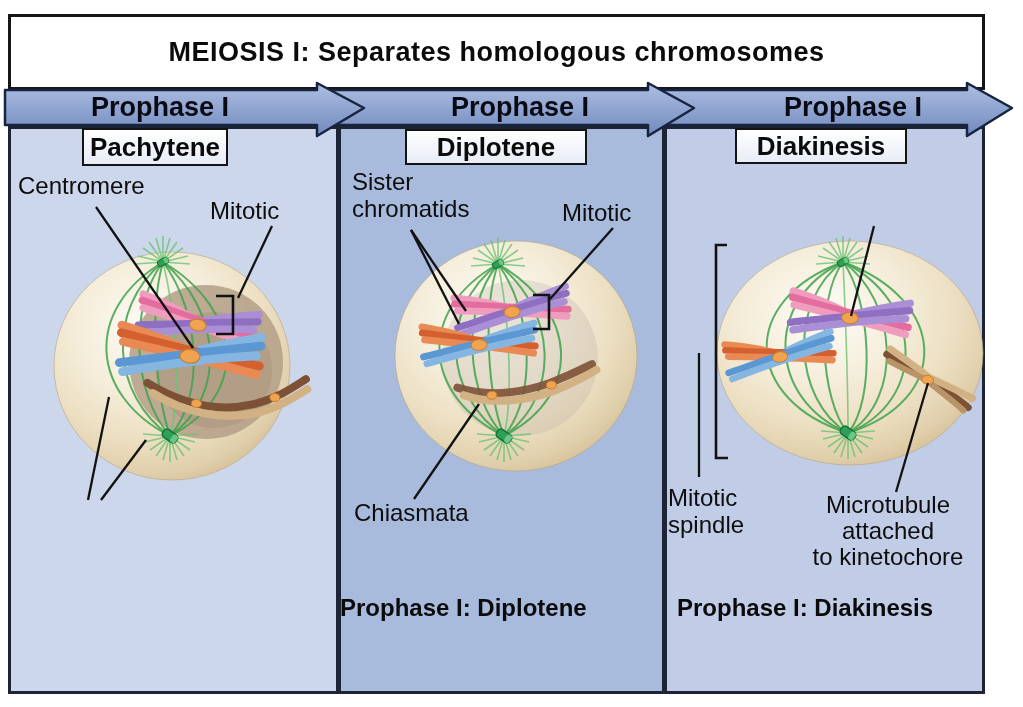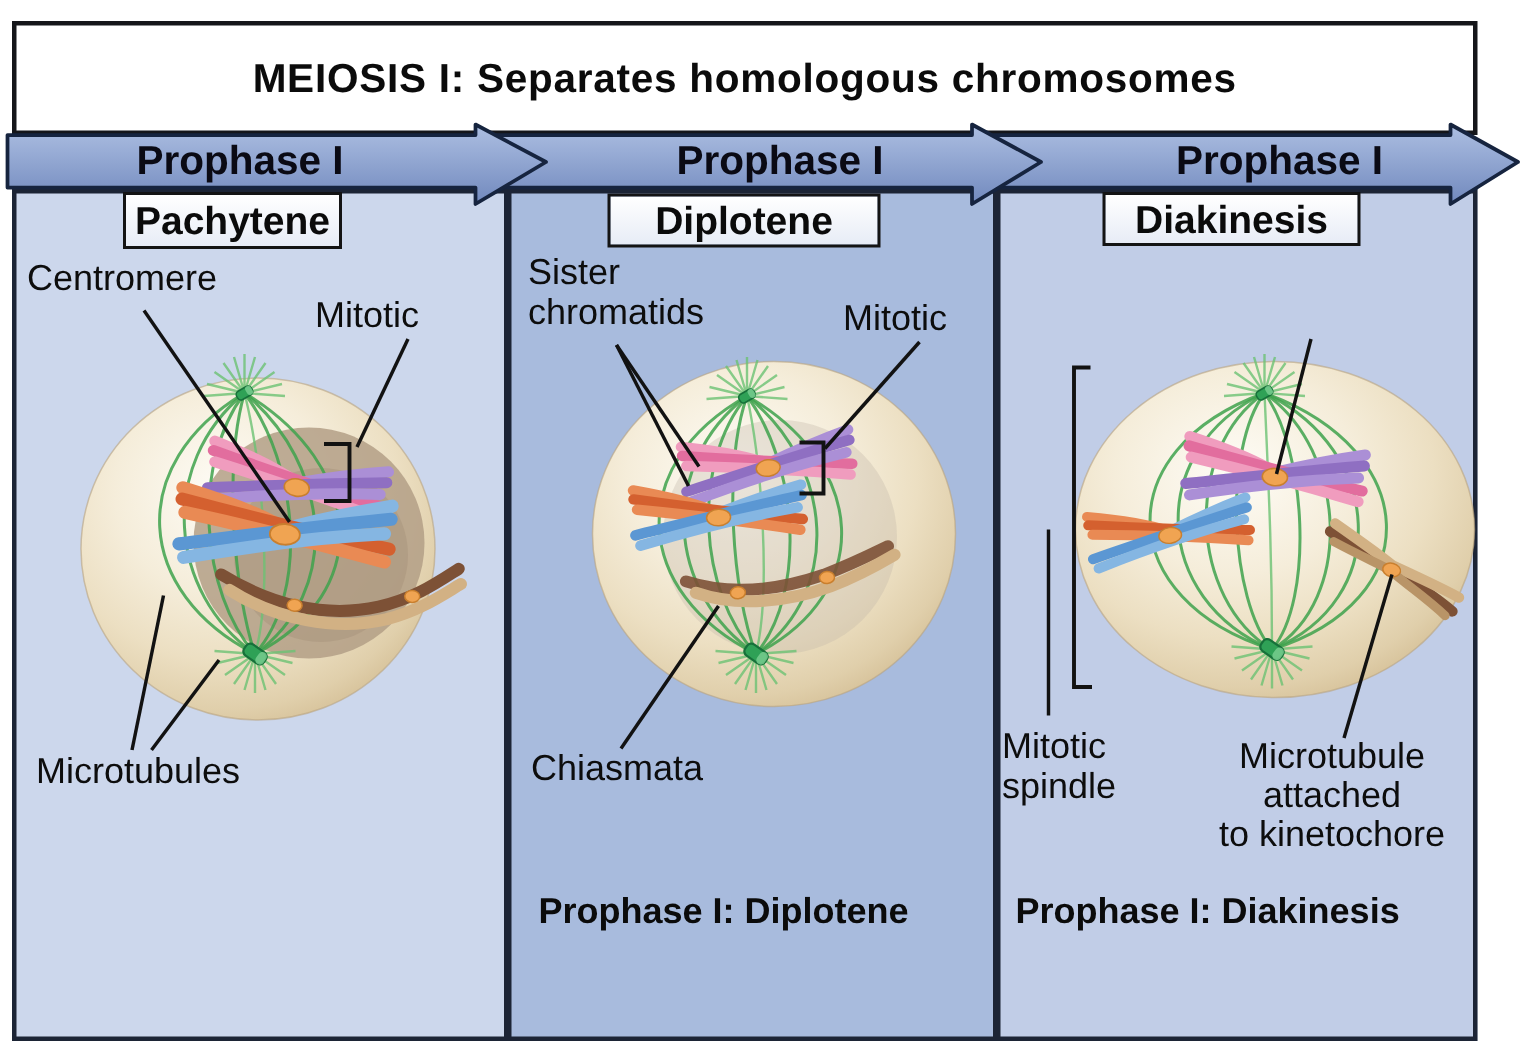--- a/index.html
+++ b/index.html
@@ -200,29 +200,28 @@
   <div class="arrowlbl" style="left:50px">Prophase I</div>
   <div class="arrowlbl" style="left:410px">Prophase I</div>
   <div class="arrowlbl" style="left:743px">Prophase I</div>
 
   <div class="stagebox" id="sb1">Pachytene</div>
   <div class="stagebox" id="sb3">Diakinesis</div>
   <div class="stagebox" id="sb2">Diplotene</div>
 
   <div class="lbl" style="left:18px;top:172px">Centromere</div>
   <div class="lbl" style="left:210px;top:197px">Mitotic</div>
-  <div class="lbl" style="left:24px;top:501px">Microtubules</div>
 
   <div class="lbl" style="left:352px;top:168px">Sister
 chromatids</div>
   <div class="lbl" style="left:562px;top:199px">Mitotic</div>
   <div class="lbl" style="left:354px;top:499px">Chiasmata</div>
 
   <div class="lbl" style="left:668px;top:484px">Mitotic
 spindle</div>
   <div class="lbl" style="left:788px;top:492px;width:200px;text-align:center;line-height:26px">Microtubule
 attached
 to kinetochore</div>
 
-  <div class="caption" style="left:359px">Prophase I: Diplotene</div>
+  <div class="caption" style="left:340px">Prophase I: Diplotene</div>
   <div class="caption" style="left:677px">Prophase I: Diakinesis</div>
 
 </div>
 
 </body></html>

